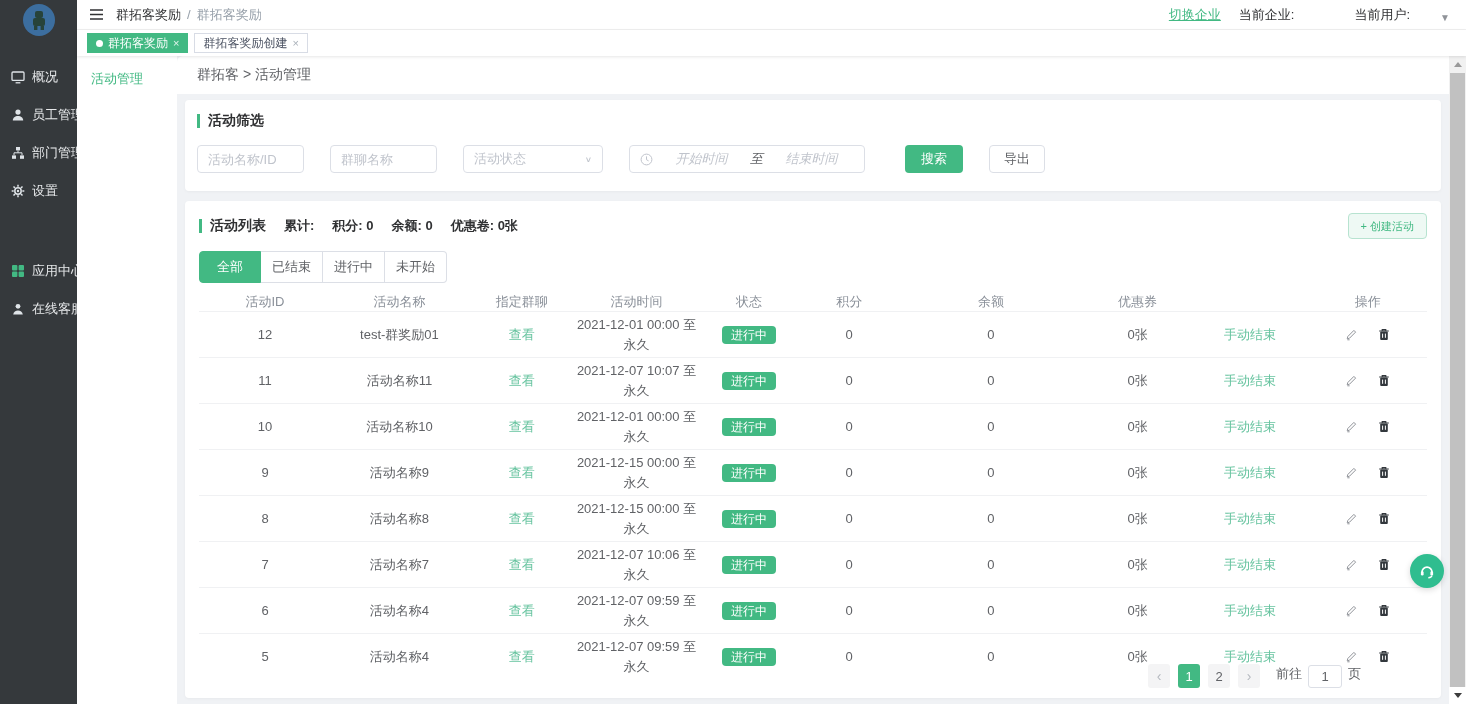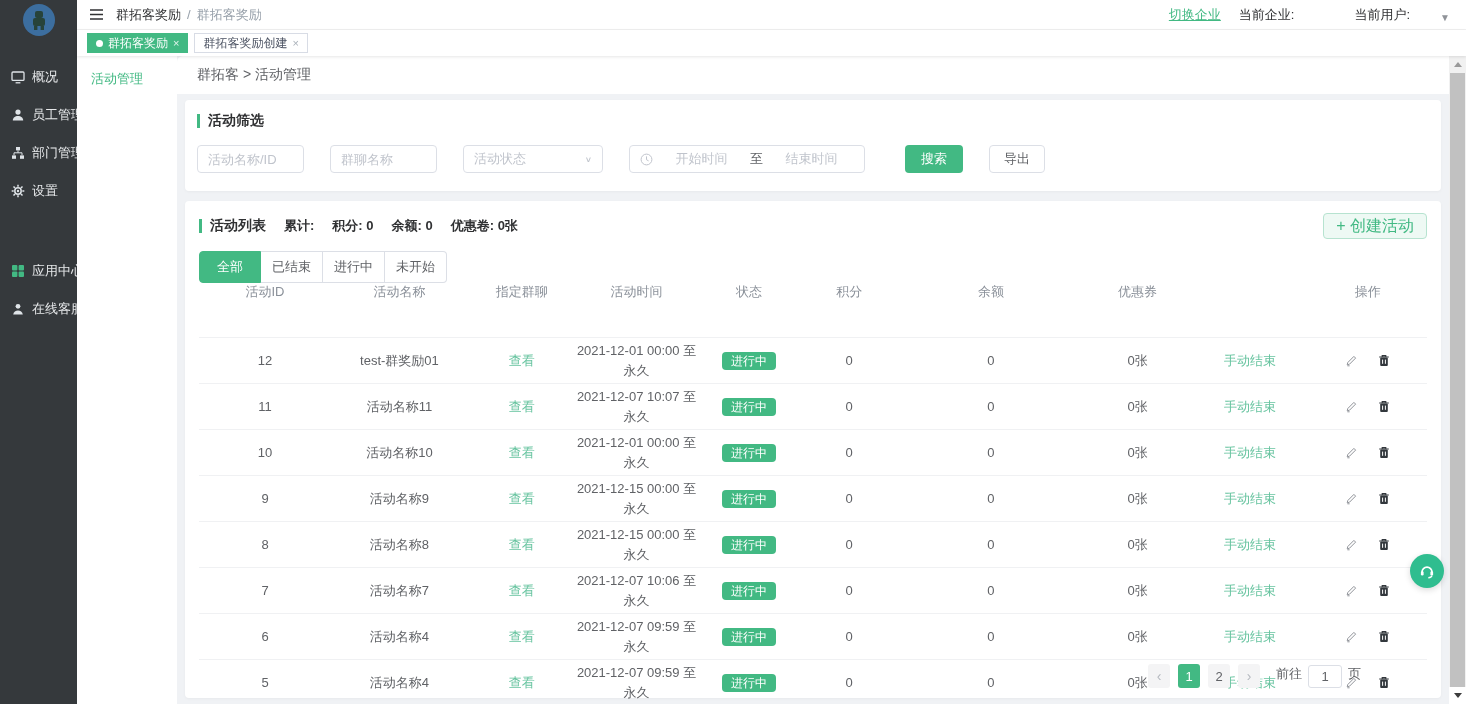--- a/index.html
+++ b/index.html
@@ -43,40 +43,40 @@
 
   .card { background:#fff; border-radius:4px; box-shadow:0 1px 3px rgba(0,0,0,.04); }
   .filter-card { margin:6px 8px 10px; padding:12px 12px 18px; flex-shrink:0; }
   .sec-title { display:flex; align-items:center; font-size:14px; font-weight:bold; color:#303133; }
   .sec-title::before { content:""; width:3px; height:14px; background:#42b983; margin-right:8px; }
   .filter-row { display:flex; align-items:center; margin-top:15px; gap:26px; }
   .f-input { width:107px; height:28px; border:1px solid #dcdfe6; border-radius:4px; font-size:13px; padding:0 10px; color:#606266; outline:none; font-family:inherit; }
   .f-input::placeholder { color:#c0c4cc; }
   .f-select { width:140px; height:28px; border:1px solid #dcdfe6; border-radius:4px; display:flex; align-items:center; padding:0 10px; color:#c0c4cc; cursor:pointer; justify-content:space-between; }
   .f-select .chev { color:#c0c4cc; font-size:10px; transform:scaleY(.8); }
-  .f-dates { width:236px; height:28px; border:1px solid #dcdfe6; border-radius:4px; display:flex; align-items:center; padding:0 10px; gap:6px; }
+  .f-dates { width:236px; height:28px; border:1px solid #dcdfe6; border-radius:4px; display:flex; align-items:center; padding:0 10px; gap:6px;font-style:italic; }
   .f-dates .ph { color:#c0c4cc; flex:1; text-align:center; }
   .f-dates .to { color:#606266; }
   .btn { height:28px; border-radius:4px; font-size:13px; display:inline-flex; align-items:center; justify-content:center; cursor:pointer; border:1px solid transparent; font-family:inherit; }
   .btn-green { background:#42b983; color:#fff; padding:0 15px; margin-left:14px; }
   .btn-plain { background:#fff; color:#606266; border-color:#dcdfe6; padding:0 14px; margin-left:14px; }
 
   .list-card { margin:0 8px 6px; flex:1; display:flex; flex-direction:column; padding:12px 14px 0; min-height:0; }
   .list-head { display:flex; align-items:center; }
   .summary { display:flex; align-items:center; font-weight:bold; color:#303133; font-size:13px; }
   .summary span { margin-left:18px; }
-  .create-btn { margin-left:auto; height:26px; padding:0 12px; background:#eef9f4; border:1px solid #b7e3d0; color:#42b983; border-radius:4px; font-size:16px; display:flex; align-items:center; cursor:pointer; }
+  .create-btn { margin-left:auto; height:26px; padding:0 12px; background:#eef9f4; border:1px solid #b7e3d0; color:#42b983; border-radius:4px; font-size:11px; display:flex; align-items:center; cursor:pointer; }
 
   .stabs { display:flex; margin-top:12px; }
   .stab { min-width:62px; height:32px; display:flex; align-items:center; justify-content:center; border:1px solid #dcdfe6; border-left-width:0; background:#fff; color:#606266; font-size:13px; cursor:pointer; }
   .stab:first-child { border-left-width:1px; border-radius:4px 0 0 4px; }
   .stab:last-child { border-radius:0 4px 4px 0; }
   .stab.active { background:#42b983; border-color:#42b983; color:#fff; }
 
-  .table { margin-top:0; flex:1; display:flex; flex-direction:column; min-height:0;gap:36px; }
+  .table { margin-top:10px; flex:1; display:flex; flex-direction:column; min-height:0; }
   .trow { display:flex; align-items:center; }
   .thead { height:32px; color:#8a9099; font-size:13px; }
   .tbody-row { height:46px; border-top:1px solid #f0f1f3; font-size:13px; color:#606266; }
   .col { text-align:center; }
   .c0{flex:135 0 0}.c1{flex:140 0 0}.c2{flex:110 0 0}.c3{flex:125 0 0}.c4{flex:105 0 0}
   .c5{flex:100 0 0}.c6{flex:190 0 0}.c7{flex:110 0 0}.c8{flex:120 0 0}.c9{flex:121 0 0}
   .link-soft { color:#68c4a0; cursor:pointer; }
   .badge { display:inline-block; background:#42b983; color:#fff; font-size:12px; border-radius:4px; padding:3px 9px; line-height:1; }
   .time2 { line-height:1.5; }
   .ops { display:flex; align-items:center; justify-content:center; gap:20px; }

